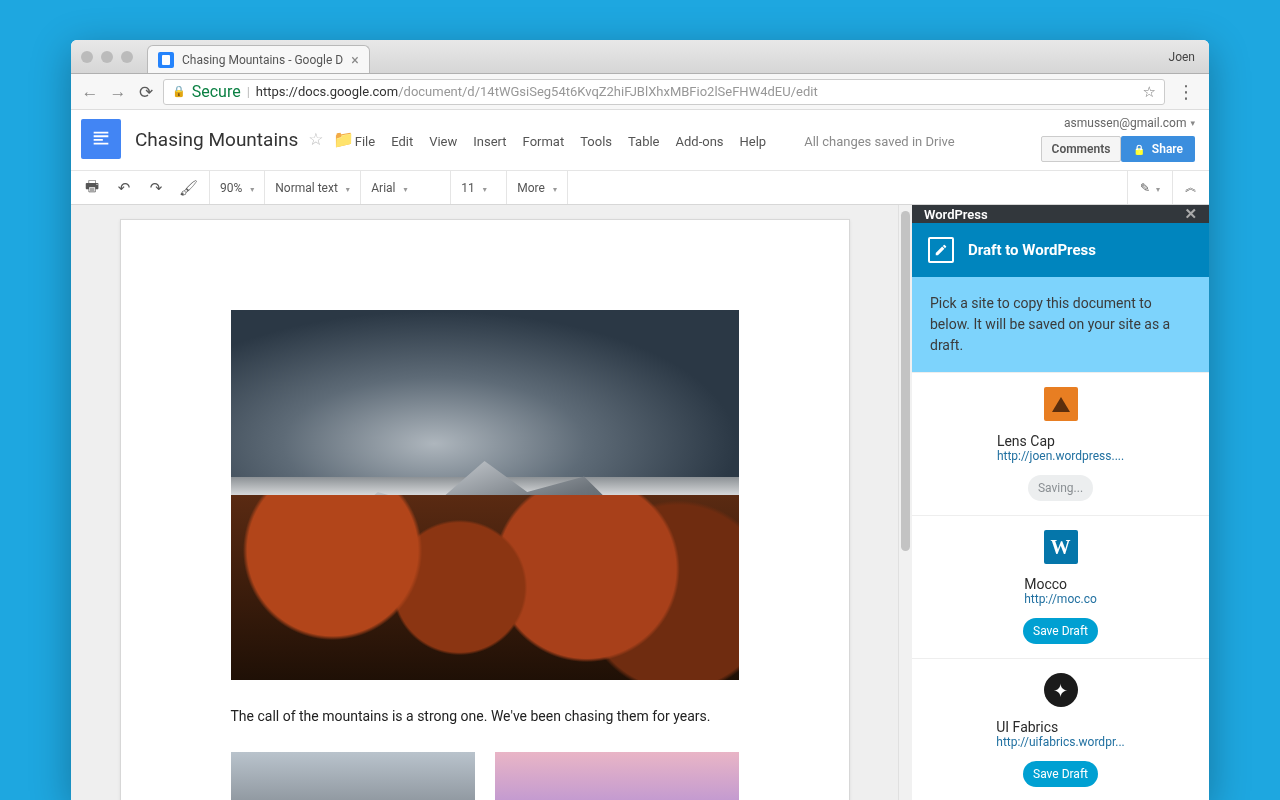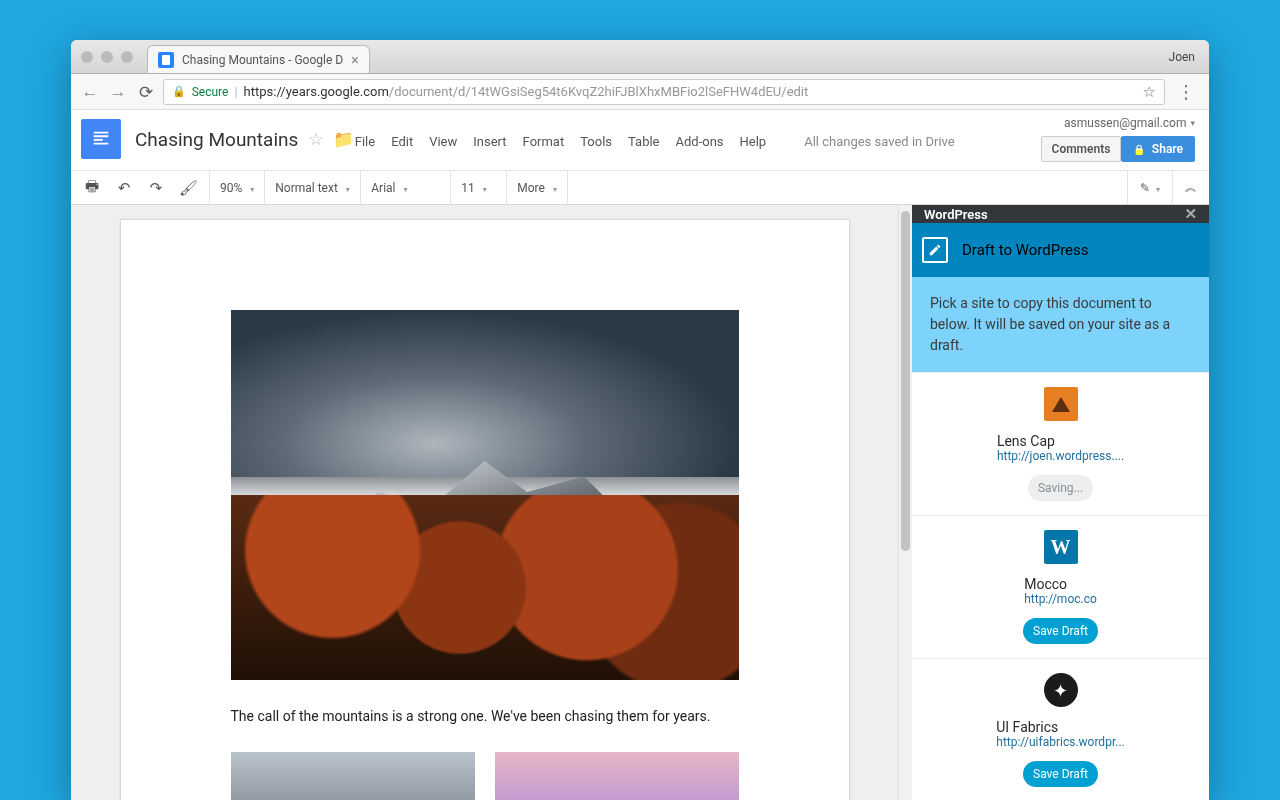--- a/index.html
+++ b/index.html
@@ -11,21 +11,21 @@
 .tab { margin-left: 14px; height: 28px; background: #f7f7f7; border: 1px solid #b9b9b9; border-bottom: none; border-radius: 6px 6px 0 0; display: flex; align-items: center; padding: 0 10px; gap: 8px; font-size: 12px; color: #555; align-self: flex-end; }
 .tab .favicon { width: 16px; height: 16px; background: #2684fc; border-radius: 2px; display: flex; align-items: center; justify-content: center; }
 .tab .favicon::before { content: ""; width: 8px; height: 10px; background: #fff; border-radius: 1px; }
 .tab .close { color: #888; font-size: 14px; }
 .titlebar .user { position: absolute; right: 14px; font-size: 12px; color: #444; }
 .addrbar { height: 36px; background: #f7f7f7; border-bottom: 1px solid #ddd; display: flex; align-items: center; padding: 0 8px; gap: 6px; }
 .addrbar .nav { width: 22px; text-align: center; color: #8a8a8a; font-size: 17px; }
 .addrbar .nav.active { color: #5b5b5b; }
 .omnibox { flex: 1; height: 26px; border: 1px solid #ccc; border-radius: 3px; display: flex; align-items: center; padding: 0 8px; font-size: 13px; background: #fff; gap: 6px; overflow: hidden; }
 .omnibox .lock { color: #0b8043; font-size: 11px; }
-.omnibox .secure { color: #0b8043; font-size: 12px; }
+.omnibox .secure { color: #0b8043; font-size: 16px; }
 .omnibox .url { color: #979797; }
 .omnibox .url .dark { color: #333; }
 .omnibox .star { color: #777; margin-left: auto; font-size: 15px; }
 .kebab { color: #666; padding: 0 6px; font-size: 18px; }
 .appchrome { display: flex; flex-direction: column; border-bottom: 1px solid #d7d7d7; }
 .apptop { display: flex; align-items: center; padding: 6px 10px 0 10px; }
 .applogo { width: 40px; height: 40px; background: #4285f4; border-radius: 2px; display: flex; align-items: center; justify-content: center; margin-right: 14px; }
 .applogo svg { width: 22px; height: 22px; fill: #fff; }
 .appcenter { flex: 1; display: flex; flex-direction: row; }
 .doctitle-row { display: flex; align-items: center; gap: 10px; }
@@ -60,21 +60,21 @@
 .caption { margin-top: 28px; font-size: 14px; color: #222; text-align: left; }
 .thumbs { display: flex; gap: 20px; margin-top: 28px; }
 .thumb { flex: 1; height: 120px; }
 .thumb.a { background: linear-gradient(#b9c3cc, #889098 50%, #5c6168); }
 .thumb.b { background: linear-gradient(#e9b5c6, #c49bd0 40%, #7a89b8 70%, #3d4d73); }
 .scrollbar { width: 14px; background: #f1f1f1; border-left: 1px solid #e0e0e0; position: relative; }
 .scrollbar .thumb-s { position: absolute; left: 2px; right: 2px; top: 6px; height: 340px; background: #c3c3c3; border-radius: 6px; }
 .sidebar { width: 297px; background: #fafafa; display: flex; flex-direction: column; overflow: hidden; }
 .sb-head { height: 34px; background: #32373c; color: #fff; display: flex; align-items: center; padding: 0 12px; font-size: 13px; font-weight: 600; justify-content: space-between; }
 .sb-head .x { color: #aaa; font-size: 15px; }
-.sb-blue { background: #0085be; color: #000000; padding: 14px 10px; display: flex; align-items: center; gap: 14px; font-size: 15px; font-weight: 400; }
+.sb-blue { background: #0085be; color: #ffffff; padding: 14px 16px; display: flex; align-items: center; gap: 14px; font-size: 15px; font-weight: 700; }
 .sb-blue .wicon { width: 26px; height: 26px; border: 2px solid #fff; border-radius: 2px; display: flex; align-items: center; justify-content: center; }
 .sb-blue .wicon svg { width: 14px; height: 14px; fill: #fff; }
 .sb-instr { padding: 16px 18px; font-size: 14px; color: #3b3b3b; line-height: 1.5; background: #7dd3fc; border-bottom: 1px solid #eee; }
 .site { display: flex; align-items: center; padding: 14px 16px; border-bottom: 1px solid #eee; gap: 12px; background: #fff; flex-direction: column; }
 .site .ico { width: 34px; height: 34px; border-radius: 2px; display: flex; align-items: center; justify-content: center; flex-shrink: 0; }
 .site .ico.orange { background: #e87e22; }
 .site .ico.orange::before { content: ""; width: 0; height: 0; border-left: 9px solid transparent; border-right: 9px solid transparent; border-bottom: 15px solid #5b2e0d; }
 .site .ico.blue { background: #0576aa; }
 .site .ico.blue::before { content: "W"; font-family: Georgia, serif; font-weight: bold; color: #fff; font-size: 20px; }
 .site .ico.dark { background: #1b1b1b; border-radius: 50%; }
@@ -107,21 +107,21 @@
 
   <div class="addrbar">
     <div class="nav">←</div>
     <div class="nav">→</div>
     <div class="nav active">⟳</div>
     <div class="omnibox">
       <span class="lock">🔒</span>
       <span class="secure">Secure</span>
       <span style="color:#bbb">|</span>
       <span class="url">
-        <span class="dark">https://</span><span class="dark">years.google.com</span><span>/document/d/14tWGsiSeg54t6KvqZ2hiFJBlXhxMBFio2lSeFHW4dEU/edit</span>
+        <span class="dark">https://</span><span class="dark">docs.google.com</span><span>/document/d/14tWGsiSeg54t6KvqZ2hiFJBlXhxMBFio2lSeFHW4dEU/edit</span>
       </span>
       <span class="star">☆</span>
     </div>
     <div class="kebab">⋮</div>
   </div>
 
   <div class="appchrome">
     <div class="apptop">
       <div class="applogo">
         <svg viewBox="0 0 24 24">

